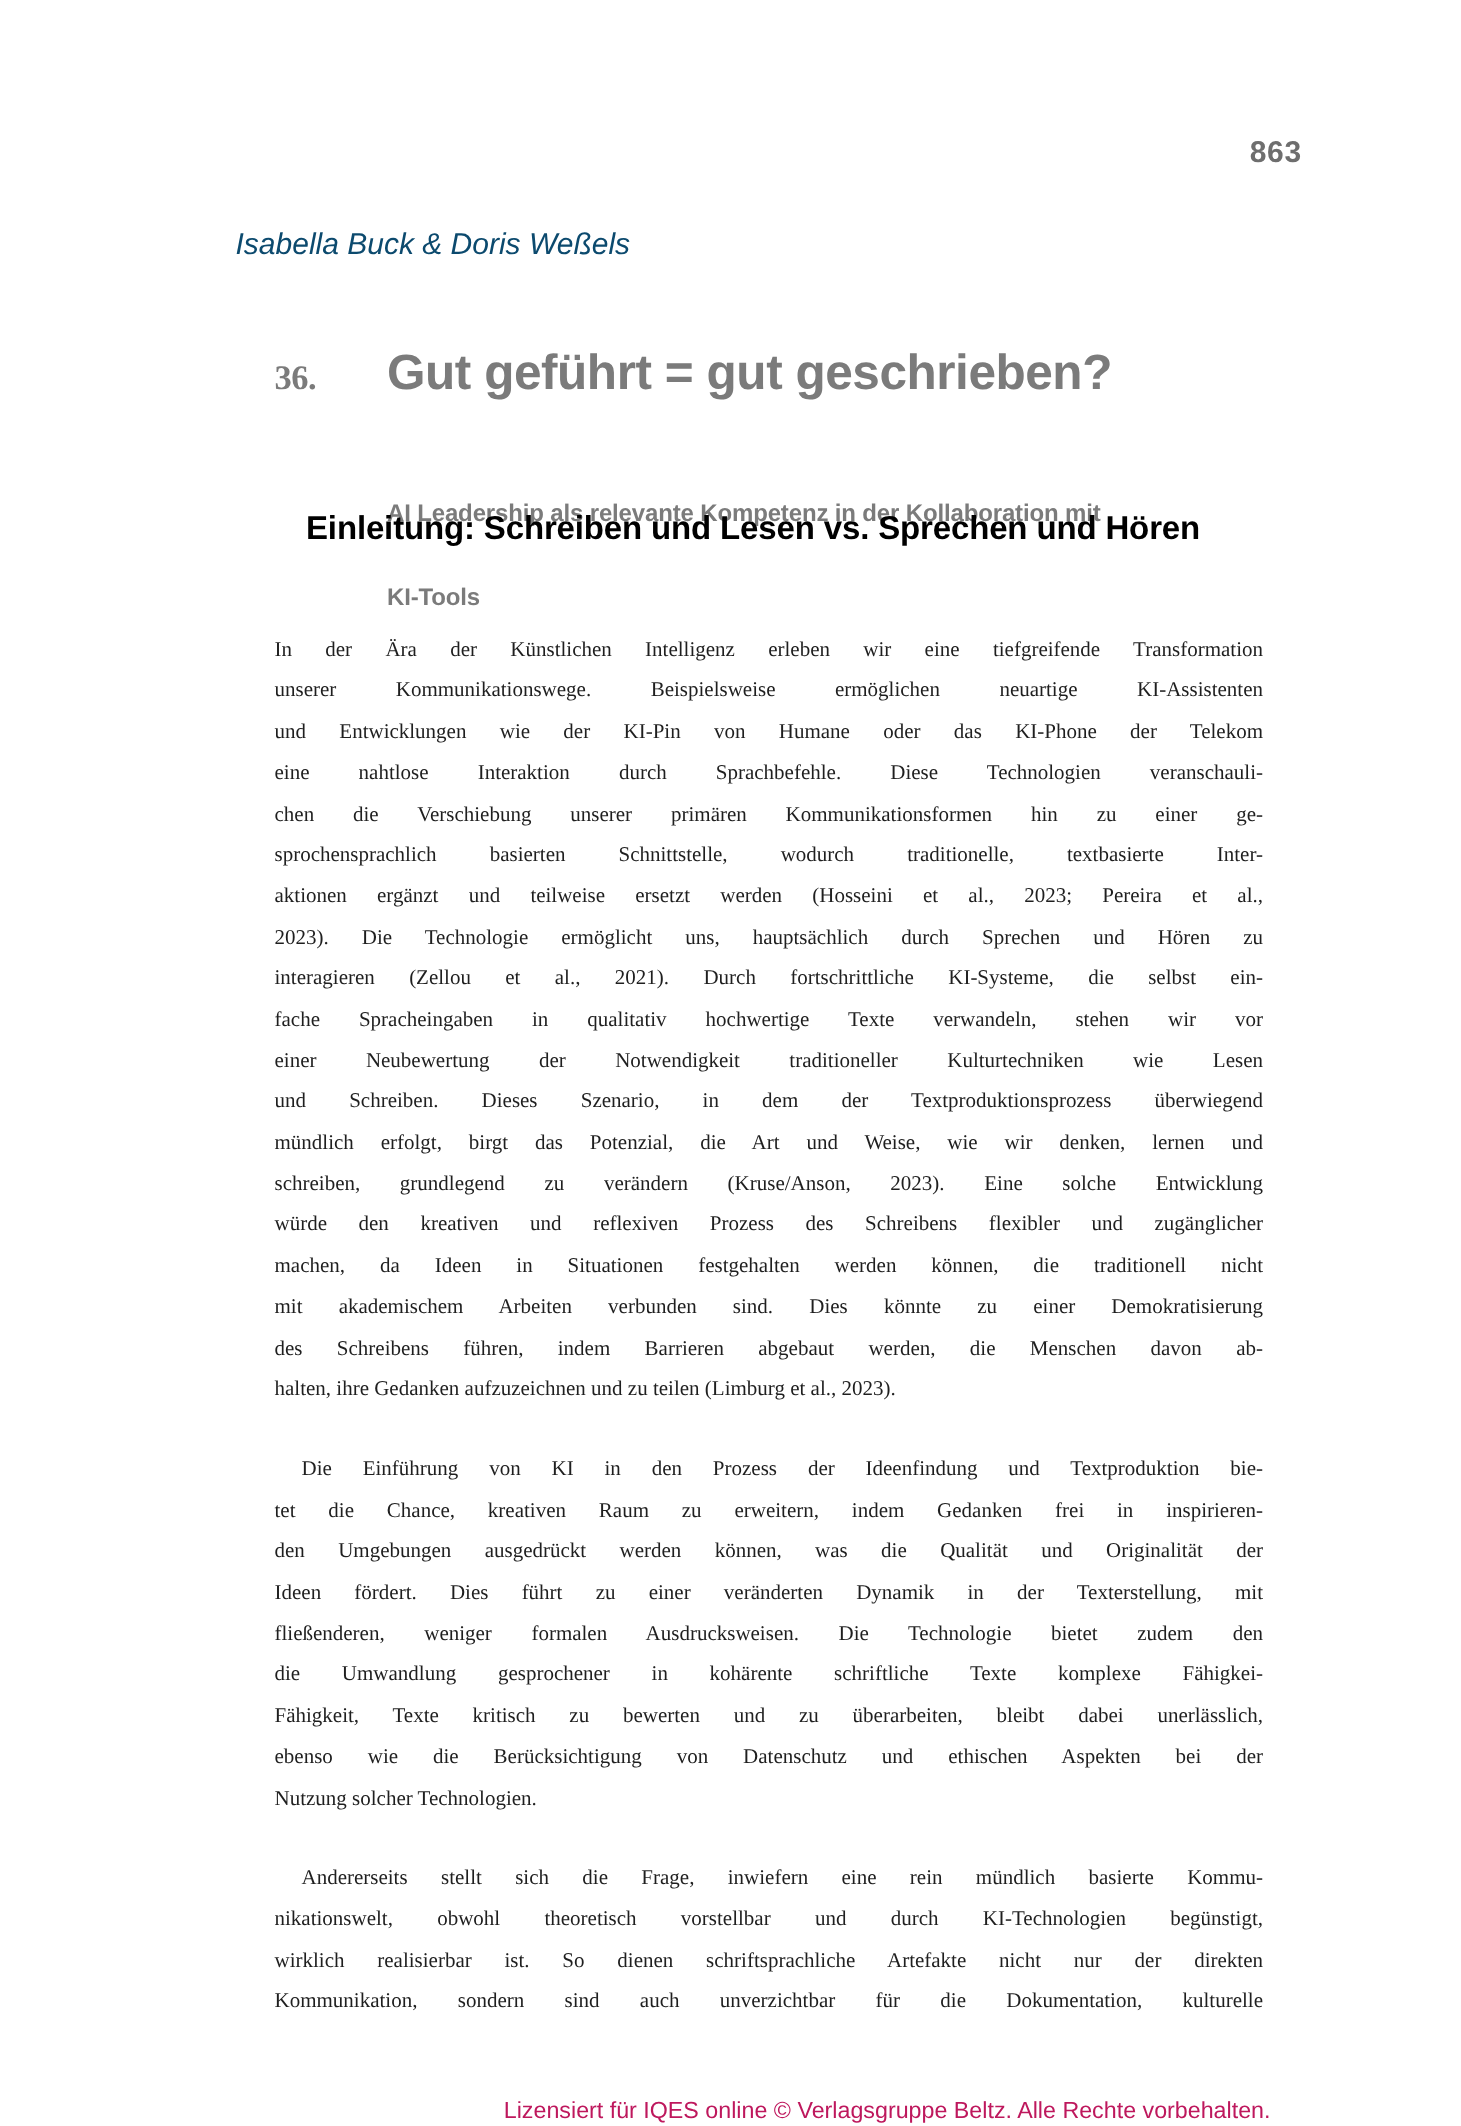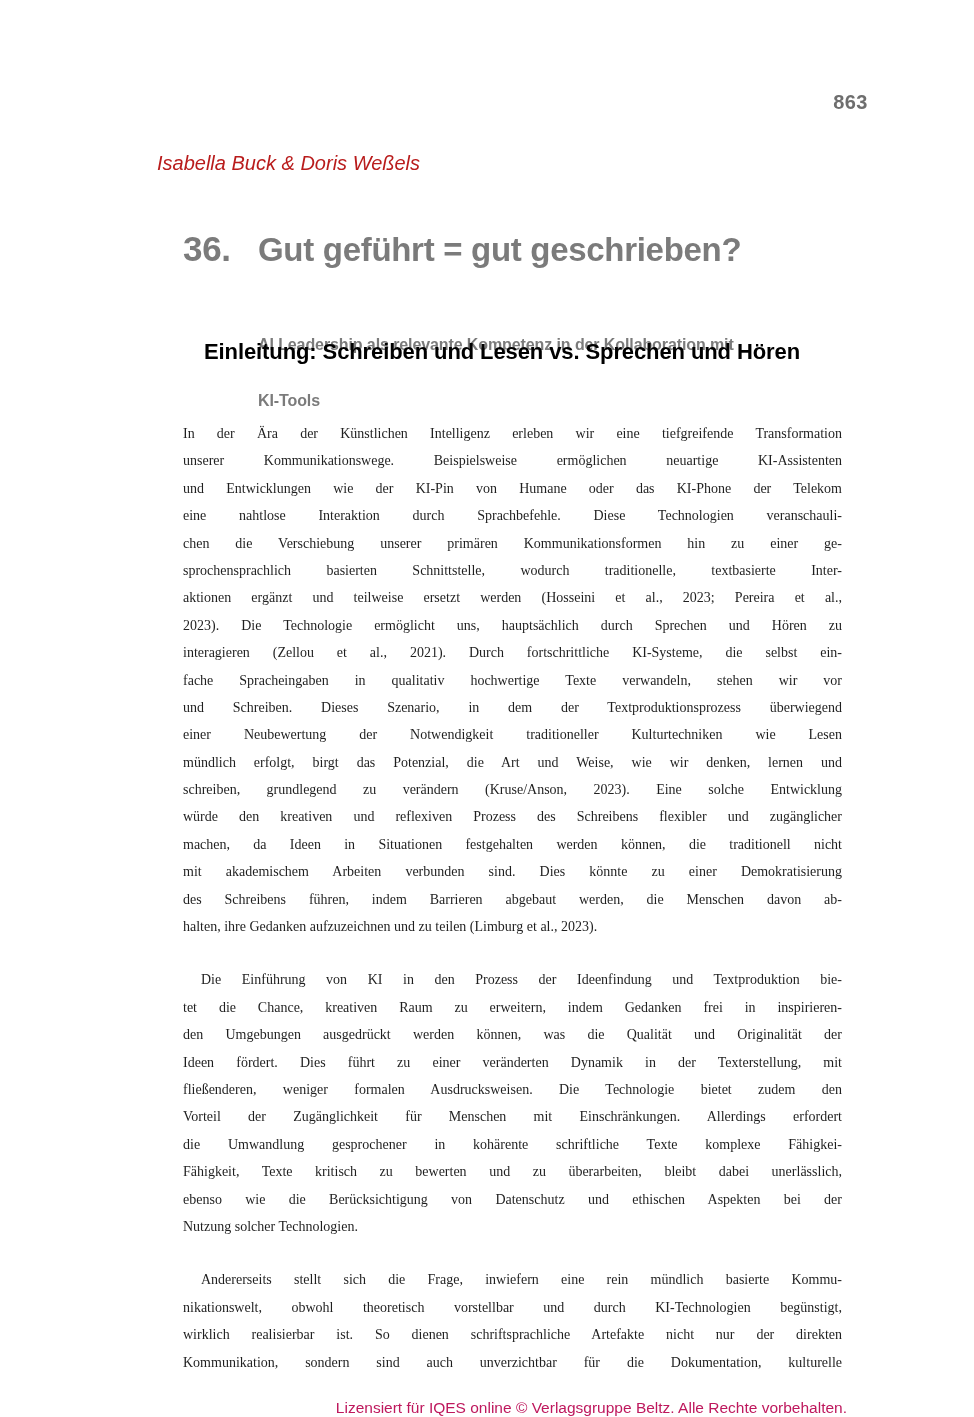--- a/index.html
+++ b/index.html
@@ -24,39 +24,40 @@
     color: #6e6e6e;
     letter-spacing: 0.5px;
   }
   .author-line {
     position: absolute;
     top: 113px;
     left: 118px;
     font-family: "Liberation Sans", sans-serif;
     font-style: italic;
     font-size: 20px;
-    color: #b91c1c;
+    color: #0c4a6e;
   }
   .chapter-head {
     position: absolute;
     top: 164px;
     left: 118px;
     width: 740px;
     font-family: "Liberation Sans", sans-serif;
     color: #7b7b7b;
   }
   .chapter-title-row {
     display: flex;
     align-items: baseline;
   }
   .chapter-number {
     flex: 0 0 75px;
     font-weight: bold;
-    font-size: 35px;
+    font-size: 23px;
     letter-spacing: -0.3px;
+    font-family: Liberation Serif, serif;
   }
   .chapter-title {
     font-weight: bold;
     font-size: 33px;
     letter-spacing: -0.3px;
     white-space: nowrap;
   }
   .chapter-subtitle {
     margin-left: 75px;
     margin-top: 9px;
@@ -138,37 +139,36 @@
         <div class="line">In der Ära der Künstlichen Intelligenz erleben wir eine tiefgreifende Transformation</div>
         <div class="line">unserer Kommunikationswege. Beispielsweise ermöglichen neuartige KI-Assistenten</div>
         <div class="line">und Entwicklungen wie der KI-Pin von Humane oder das KI-Phone der Telekom</div>
         <div class="line">eine nahtlose Interaktion durch Sprachbefehle. Diese Technologien veranschauli-</div>
         <div class="line">chen die Verschiebung unserer primären Kommunikationsformen hin zu einer ge-</div>
         <div class="line">sprochensprachlich basierten Schnittstelle, wodurch traditionelle, textbasierte Inter-</div>
         <div class="line">aktionen ergänzt und teilweise ersetzt werden (Hosseini et al., 2023; Pereira et al.,</div>
         <div class="line">2023). Die Technologie ermöglicht uns, hauptsächlich durch Sprechen und Hören zu</div>
         <div class="line">interagieren (Zellou et al., 2021). Durch fortschrittliche KI-Systeme, die selbst ein-</div>
         <div class="line">fache Spracheingaben in qualitativ hochwertige Texte verwandeln, stehen wir vor</div>
+        <div class="line">einer Neubewertung der Notwendigkeit traditioneller Kulturtechniken wie Lesen</div>
         <div class="line">und Schreiben. Dieses Szenario, in dem der Textproduktionsprozess überwiegend</div>
-        <div class="line">einer Neubewertung der Notwendigkeit traditioneller Kulturtechniken wie Lesen</div>
         <div class="line">mündlich erfolgt, birgt das Potenzial, die Art und Weise, wie wir denken, lernen und</div>
         <div class="line">schreiben, grundlegend zu verändern (Kruse/Anson, 2023). Eine solche Entwicklung</div>
         <div class="line">würde den kreativen und reflexiven Prozess des Schreibens flexibler und zugänglicher</div>
         <div class="line">machen, da Ideen in Situationen festgehalten werden können, die traditionell nicht</div>
         <div class="line">mit akademischem Arbeiten verbunden sind. Dies könnte zu einer Demokratisierung</div>
         <div class="line">des Schreibens führen, indem Barrieren abgebaut werden, die Menschen davon ab-</div>
         <div class="line para-end">halten, ihre Gedanken aufzuzeichnen und zu teilen (Limburg et al., 2023).</div>
       </div>
       <div class="para">
         <div class="line indent">Die Einführung von KI in den Prozess der Ideenfindung und Textproduktion bie-</div>
         <div class="line">tet die Chance, kreativen Raum zu erweitern, indem Gedanken frei in inspirieren-</div>
         <div class="line">den Umgebungen ausgedrückt werden können, was die Qualität und Originalität der</div>
         <div class="line">Ideen fördert. Dies führt zu einer veränderten Dynamik in der Texterstellung, mit</div>
         <div class="line">fließenderen, weniger formalen Ausdrucksweisen. Die Technologie bietet zudem den</div>
-        <div class="line">Vorteil der Zugänglichkeit für Menschen mit Einschränkungen. Allerdings erfordert</div>
         <div class="line">die Umwandlung gesprochener in kohärente schriftliche Texte komplexe Fähigkei-</div>
         <div class="line">Fähigkeit, Texte kritisch zu bewerten und zu überarbeiten, bleibt dabei unerlässlich,</div>
         <div class="line">ebenso wie die Berücksichtigung von Datenschutz und ethischen Aspekten bei der</div>
         <div class="line para-end">Nutzung solcher Technologien.</div>
       </div>
       <div class="para">
         <div class="line indent">Andererseits stellt sich die Frage, inwiefern eine rein mündlich basierte Kommu-</div>
         <div class="line">nikationswelt, obwohl theoretisch vorstellbar und durch KI-Technologien begünstigt,</div>
         <div class="line">wirklich realisierbar ist. So dienen schriftsprachliche Artefakte nicht nur der direkten</div>
         <div class="line">Kommunikation, sondern sind auch unverzichtbar für die Dokumentation, kulturelle</div>

